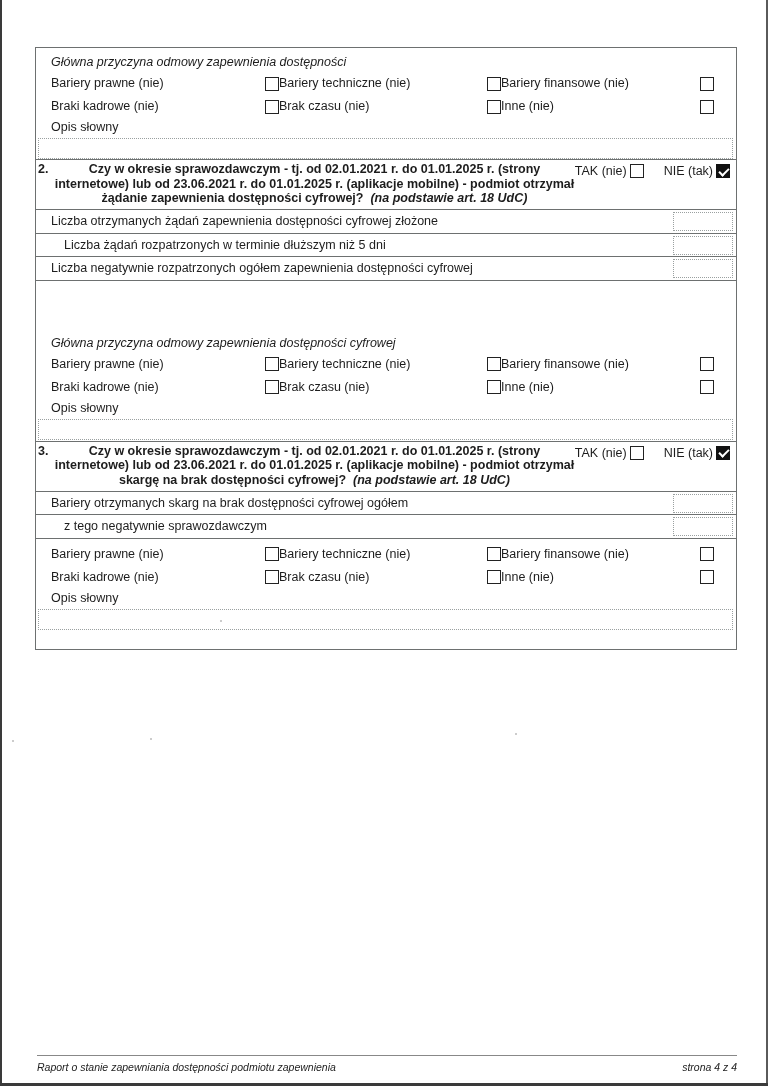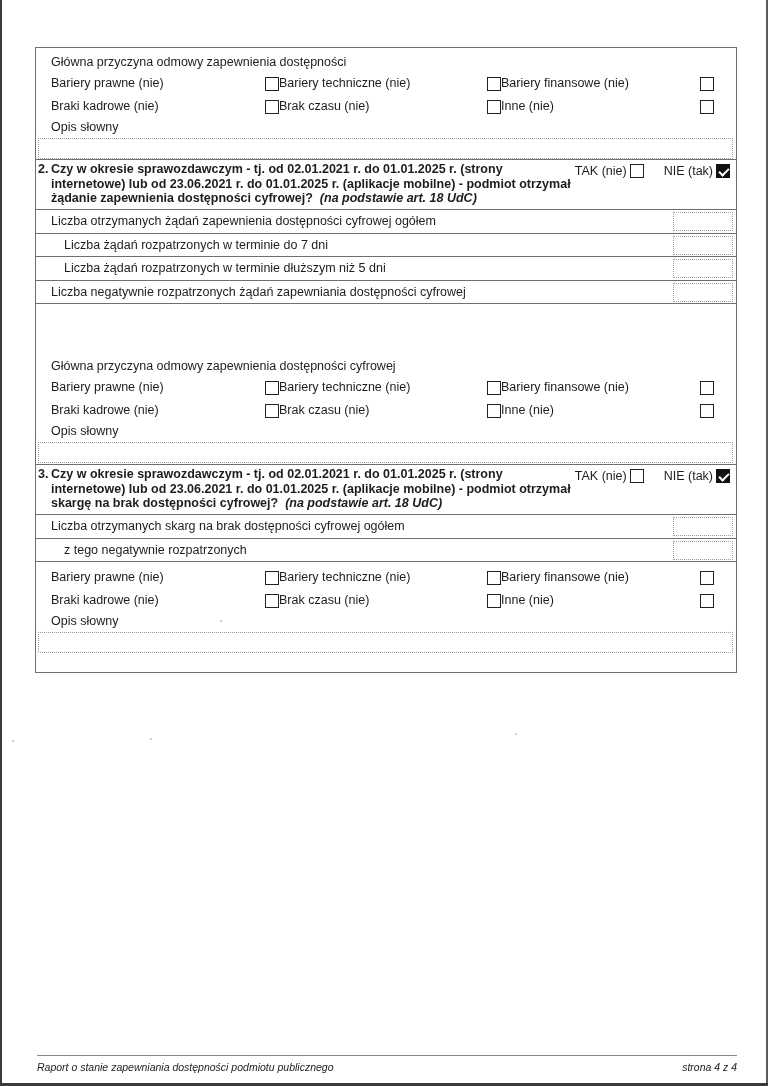--- a/index.html
+++ b/index.html
@@ -17,21 +17,21 @@
     .form {
       position: absolute;
       left: 35px; top: 47px;
       width: 702px;
       border: 1.5px solid #6d7070;
     }
     .block { position: relative; border-bottom: 1.5px solid #6d7070; }
     .block:last-child { border-bottom: none; }
 
     .reason-block { padding: 4px 0 0 15px; }
-    .reason-title { height: 20px; line-height: 20px; }
+    .reason-title { height: 20px; line-height: 20px; font-style: italic; }
     .reason-grid { position: relative; height: 46px; }
     .cb-item {
       position: absolute;
       height: 23px; line-height: 23px;
       display: flex; align-items: center; justify-content: space-between;
       gap: 3px;
       white-space: nowrap;
     }
     .checkbox {
       display: inline-block;
@@ -60,21 +60,21 @@
 
     .question {
       position: relative;
       height: 50px;
       padding: 2px 0 0 2px;
       font-weight: bold;
       font-size: 12.5px;
       line-height: 14.5px;
     }
     .question .num { position: absolute; left: 2px; top: 2px; }
-    .question .text { padding-left: 13px; width: 540px; }
+    .question .text { padding-left: 13px; width: 540px; text-align: center; }
     .question .text em { font-weight: bold; font-style: italic; }
     .question .answers {
       position: absolute; right: 6px; top: 4px;
       display: flex; gap: 20px; font-weight: normal;
     }
     .answer { display: flex; align-items: center; gap: 3px; }
 
     .row {
       position: relative;
       height: 23.5px; line-height: 23px;
@@ -149,33 +149,29 @@
         <span>TAK (nie)</span>
           <span class="checkbox"></span>
       </label>
       <label class="answer">
         <span>NIE (tak)</span>
           <span class="checkbox checked"></span>
       </label>
     </div>
   </div>
   <div class="row">
-    <span>Liczba otrzymanych żądań zapewnienia dostępności cyfrowej ogółem</span>
-    <div class="cell"></div>
-  </div>
-  <div class="row indent">
-    <span>Liczba żądań rozpatrzonych w terminie do 7 dni</span>
+    <span>Liczba otrzymanych żądań zapewnienia dostępności cyfrowej złożone</span>
     <div class="cell"></div>
   </div>
   <div class="row indent">
     <span>Liczba żądań rozpatrzonych w terminie dłuższym niż 5 dni</span>
     <div class="cell"></div>
   </div>
   <div class="row">
-    <span>Liczba negatywnie rozpatrzonych żądań zapewniania dostępności cyfrowej</span>
+    <span>Liczba negatywnie rozpatrzonych ogółem zapewnienia dostępności cyfrowej</span>
     <div class="cell"></div>
   </div>
   <div class="block reason-block" style="height:113px;margin-top:48px;">
     <div class="reason-title">Główna przyczyna odmowy zapewnienia dostępności cyfrowej</div>
     <div class="reason-grid">
       <label class="cb-item" style="left:0;width:228px;top:0;">
         <span>Bariery prawne (nie)</span>
           <span class="checkbox"></span>
       </label>
       <label class="cb-item" style="left:228px;width:222px;top:0;">
@@ -213,25 +209,25 @@
         <span>TAK (nie)</span>
           <span class="checkbox"></span>
       </label>
       <label class="answer">
         <span>NIE (tak)</span>
           <span class="checkbox checked"></span>
       </label>
     </div>
   </div>
   <div class="row">
-    <span>Liczba otrzymanych skarg na brak dostępności cyfrowej ogółem</span>
+    <span>Bariery otrzymanych skarg na brak dostępności cyfrowej ogółem</span>
     <div class="cell"></div>
   </div>
   <div class="row indent">
-    <span>z tego negatywnie rozpatrzonych</span>
+    <span>z tego negatywnie sprawozdawczym</span>
     <div class="cell"></div>
   </div>
   <div class="block reason-block" style="height:110px;">
     <div class="reason-grid">
       <label class="cb-item" style="left:0;width:228px;top:0;">
         <span>Bariery prawne (nie)</span>
           <span class="checkbox"></span>
       </label>
       <label class="cb-item" style="left:228px;width:222px;top:0;">
         <span>Bariery techniczne (nie)</span>
@@ -258,15 +254,15 @@
     <div class="desc-field"></div>
   </div>
 </div>
 
 <span class="speck" style="left:220px;top:620px;"></span>
 <span class="speck" style="left:150px;top:738px;"></span>
 <span class="speck" style="left:515px;top:733px;"></span>
 <span class="speck" style="left:12px;top:740px;"></span>
 
 <div class="footer">
-  <span>Raport o stanie zapewniania dostępności podmiotu publicznego</span>
+  <span>Raport o stanie zapewniania dostępności podmiotu zapewnienia</span>
   <span>strona 4 z 4</span>
 </div>
 
 </body></html>

